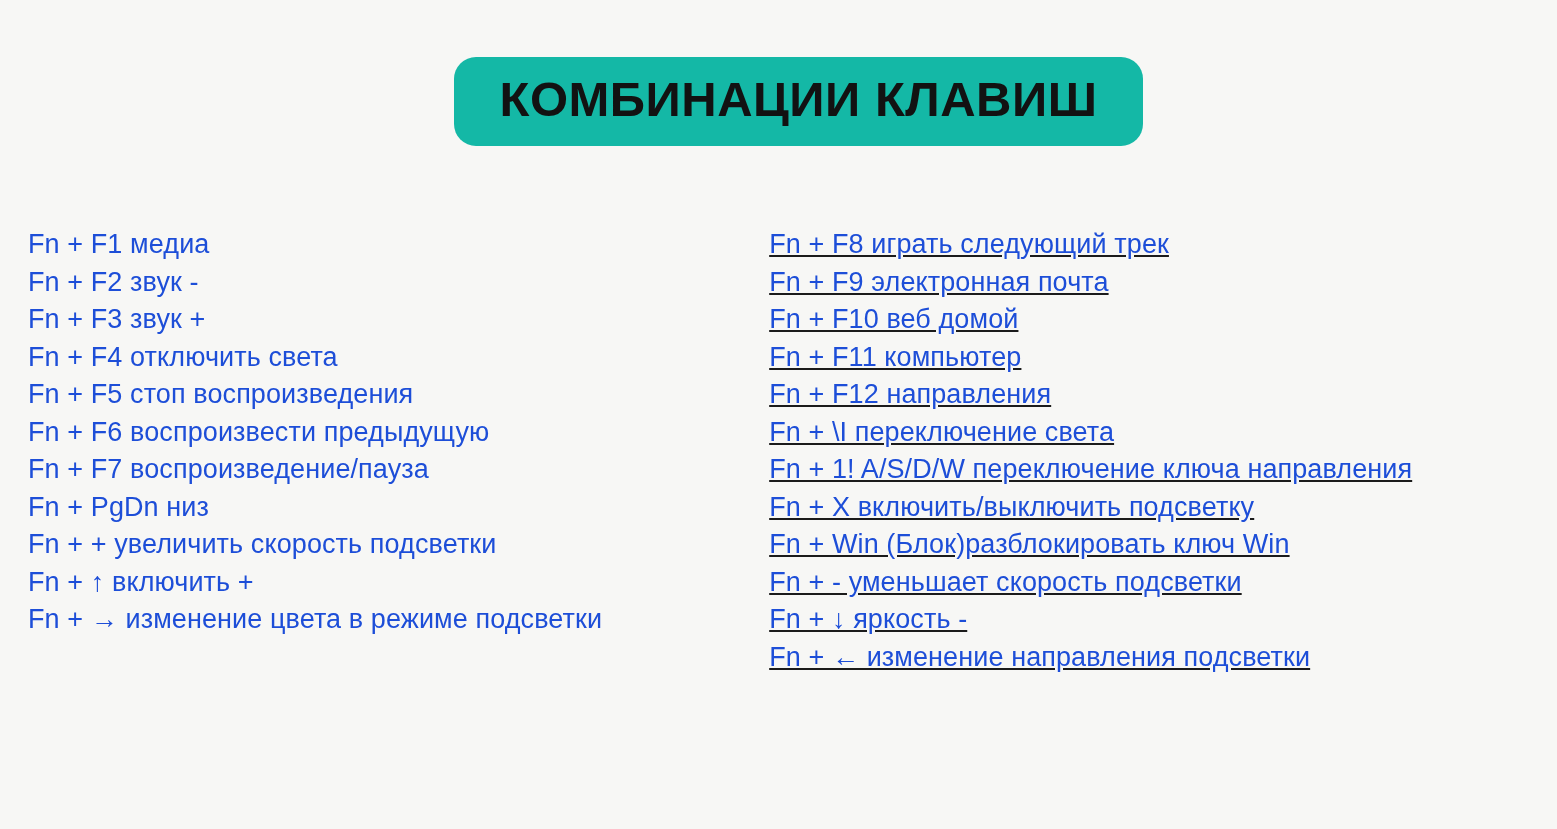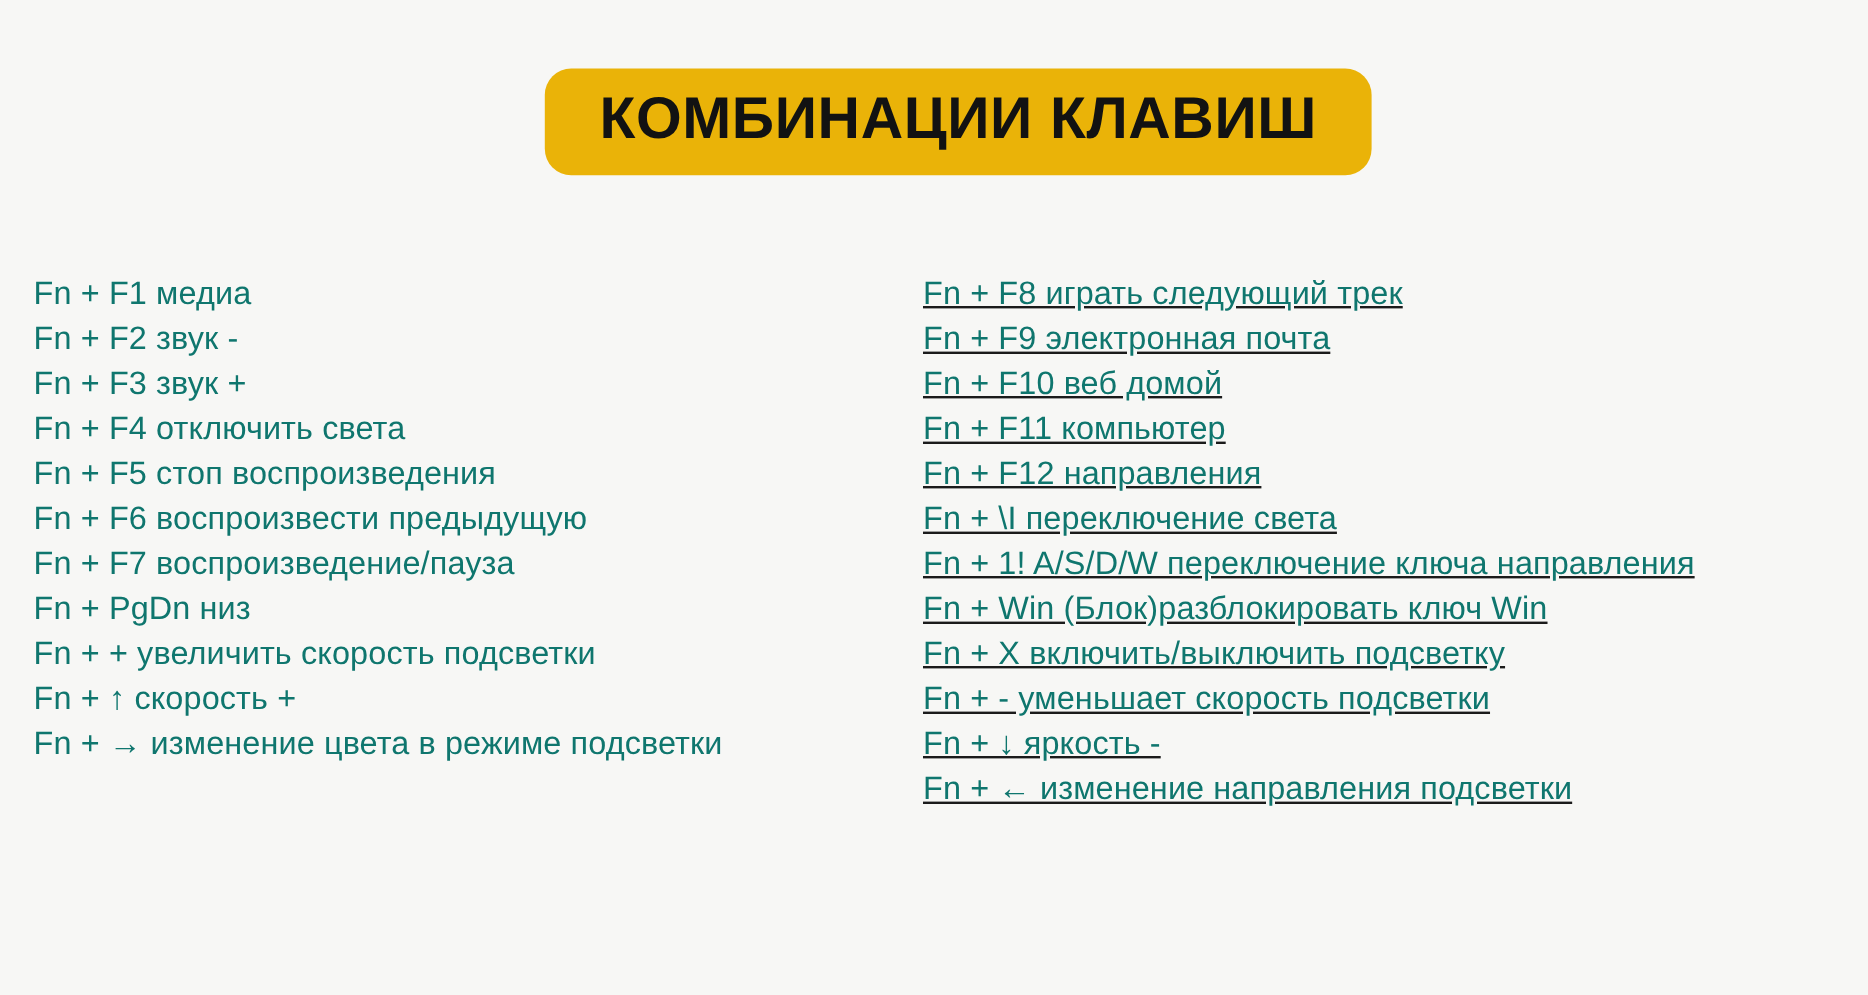--- a/index.html
+++ b/index.html
@@ -22,21 +22,21 @@
   }
   .title-wrap {
     position: absolute;
     top: 57px;
     left: 0;
     width: 100%;
     display: flex;
     justify-content: center;
   }
   .title-badge {
-    background: #eab308;
+    background: #14b8a6;
     border-radius: 22px;
     padding: 18px 46px 22px 46px;
     display: inline-block;
     margin-left: 40px;
   }
   .title-text {
     font-size: 49px;
     font-weight: 700;
     letter-spacing: 0.5px;
     line-height: 1;
@@ -60,21 +60,21 @@
     width: 750px;
   }
   .col-right {
     width: 779px;
     text-decoration: underline;
   }
   .line {
     font-size: 27px;
     line-height: 37.5px;
     font-weight: 400;
-    color: #0f766e;
+    color: #1d4ed8;
     white-space: nowrap;
     letter-spacing: 0.1px;
   }
 </style>
 </head>
 <body>
 
 <div class="page">
 
   <div class="title-wrap">
@@ -88,34 +88,34 @@
     <div class="col col-left">
       <div class="line">Fn + F1 медиа</div>
       <div class="line">Fn + F2 звук -</div>
       <div class="line">Fn + F3 звук +</div>
       <div class="line">Fn + F4 отключить света</div>
       <div class="line">Fn + F5 стоп воспроизведения</div>
       <div class="line">Fn + F6 воспроизвести предыдущую</div>
       <div class="line">Fn + F7 воспроизведение/пауза</div>
       <div class="line">Fn + PgDn низ</div>
       <div class="line">Fn + + увеличить скорость подсветки</div>
-      <div class="line">Fn + ↑ скорость +</div>
+      <div class="line">Fn + ↑ включить +</div>
       <div class="line">Fn + → изменение цвета в режиме подсветки</div>
     </div>
 
     <div class="col col-right">
       <div class="line">Fn + F8 играть следующий трек</div>
       <div class="line">Fn + F9 электронная почта</div>
       <div class="line">Fn + F10 веб домой</div>
       <div class="line">Fn + F11 компьютер</div>
       <div class="line">Fn + F12 направления</div>
       <div class="line">Fn + \I переключение света</div>
       <div class="line">Fn + 1! A/S/D/W переключение ключа направления</div>
+      <div class="line">Fn + X включить/выключить подсветку</div>
       <div class="line">Fn + Win (Блок)разблокировать ключ Win</div>
-      <div class="line">Fn + X включить/выключить подсветку</div>
       <div class="line">Fn + - уменьшает скорость подсветки</div>
       <div class="line">Fn + ↓ яркость -</div>
       <div class="line">Fn + ← изменение направления подсветки</div>
     </div>
 
   </div>
 
 </div>
 
 </body></html>

